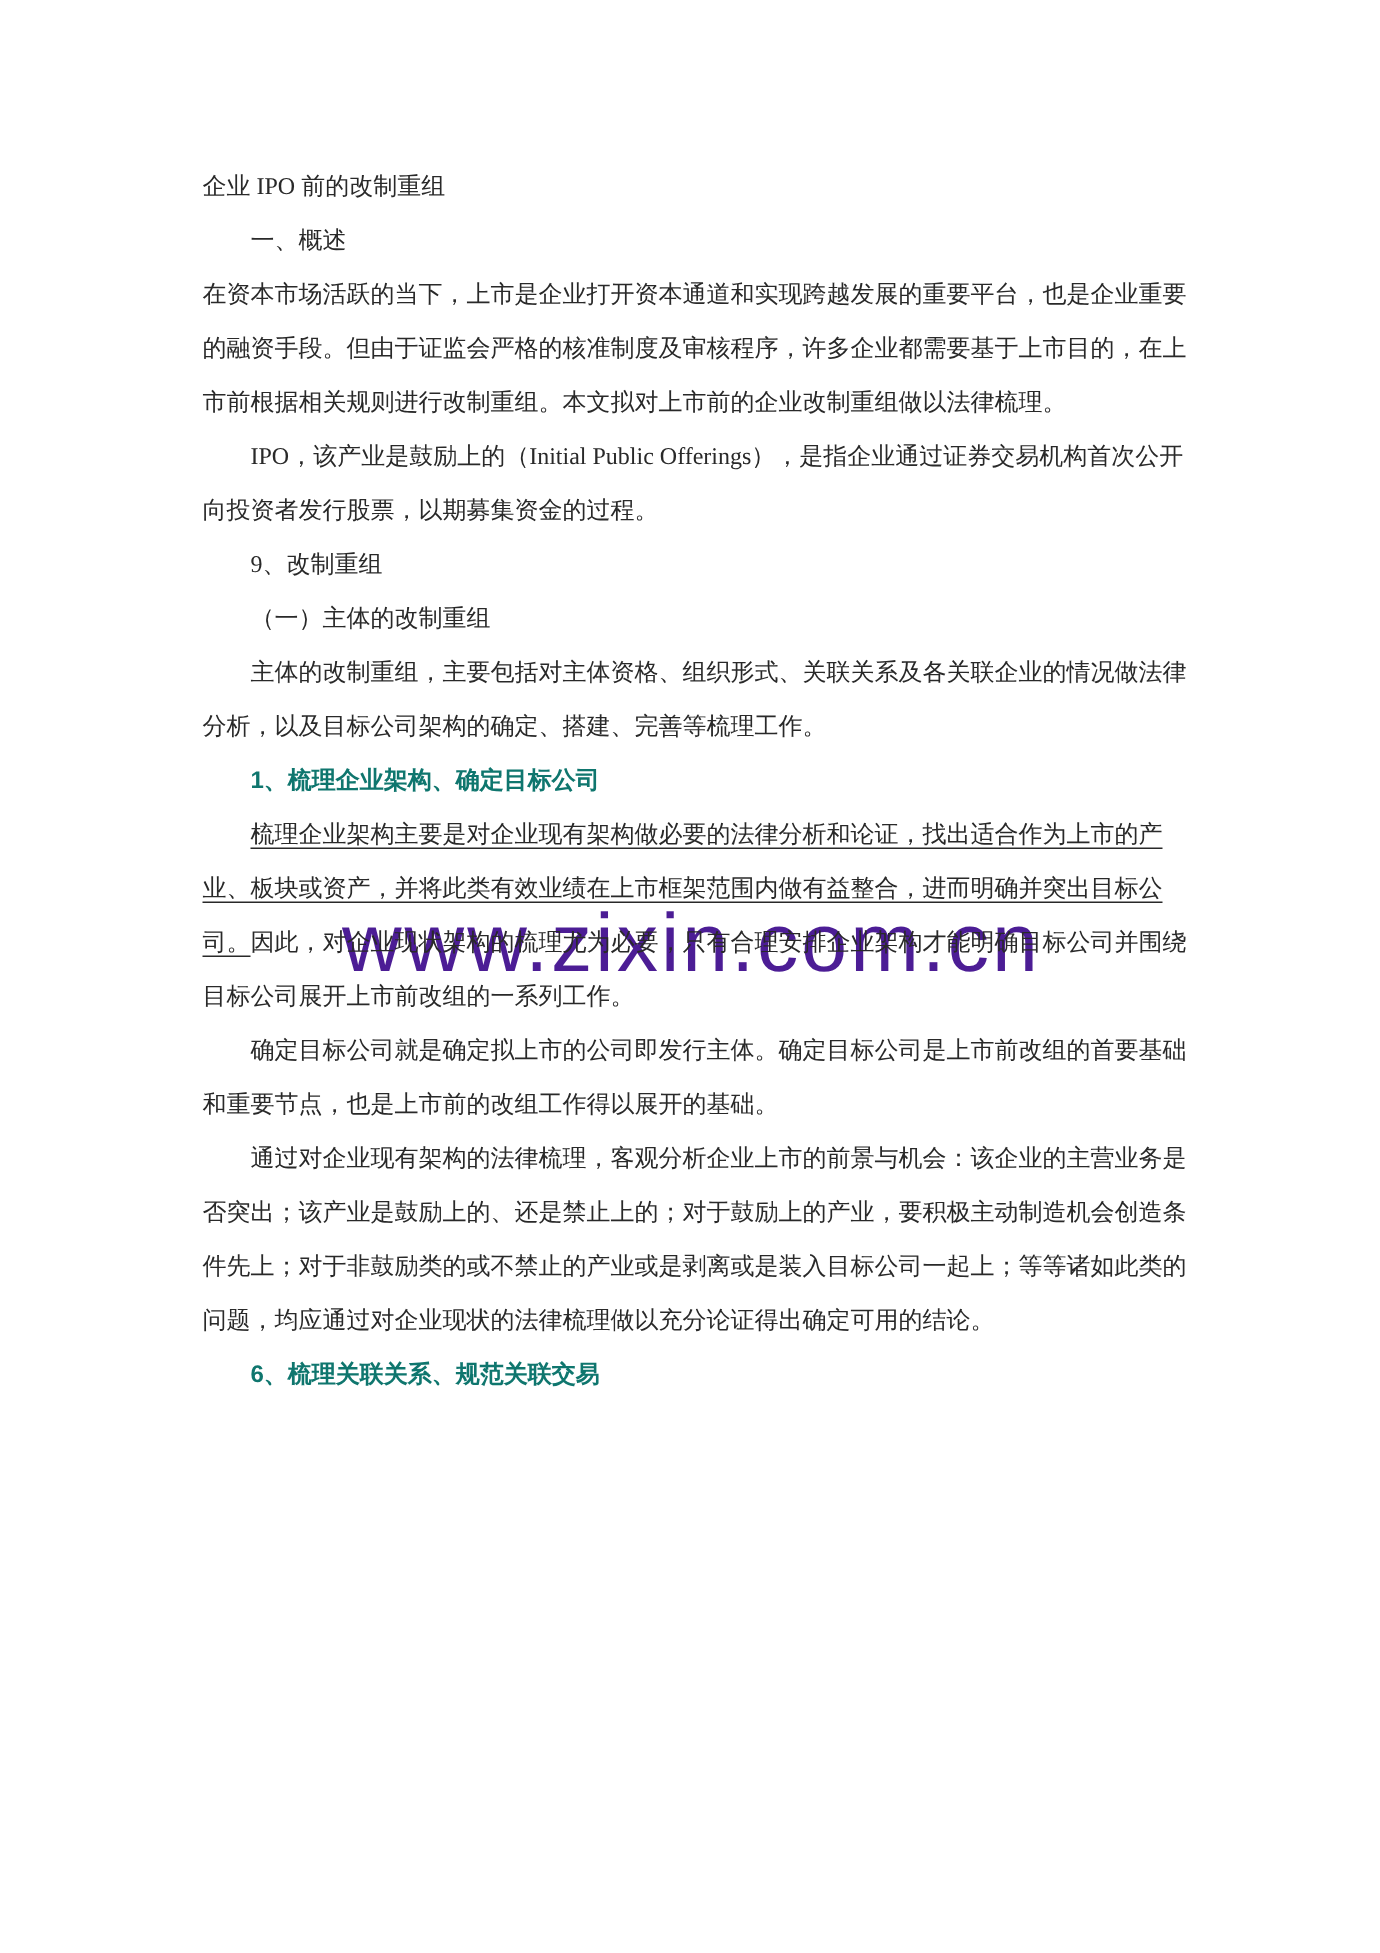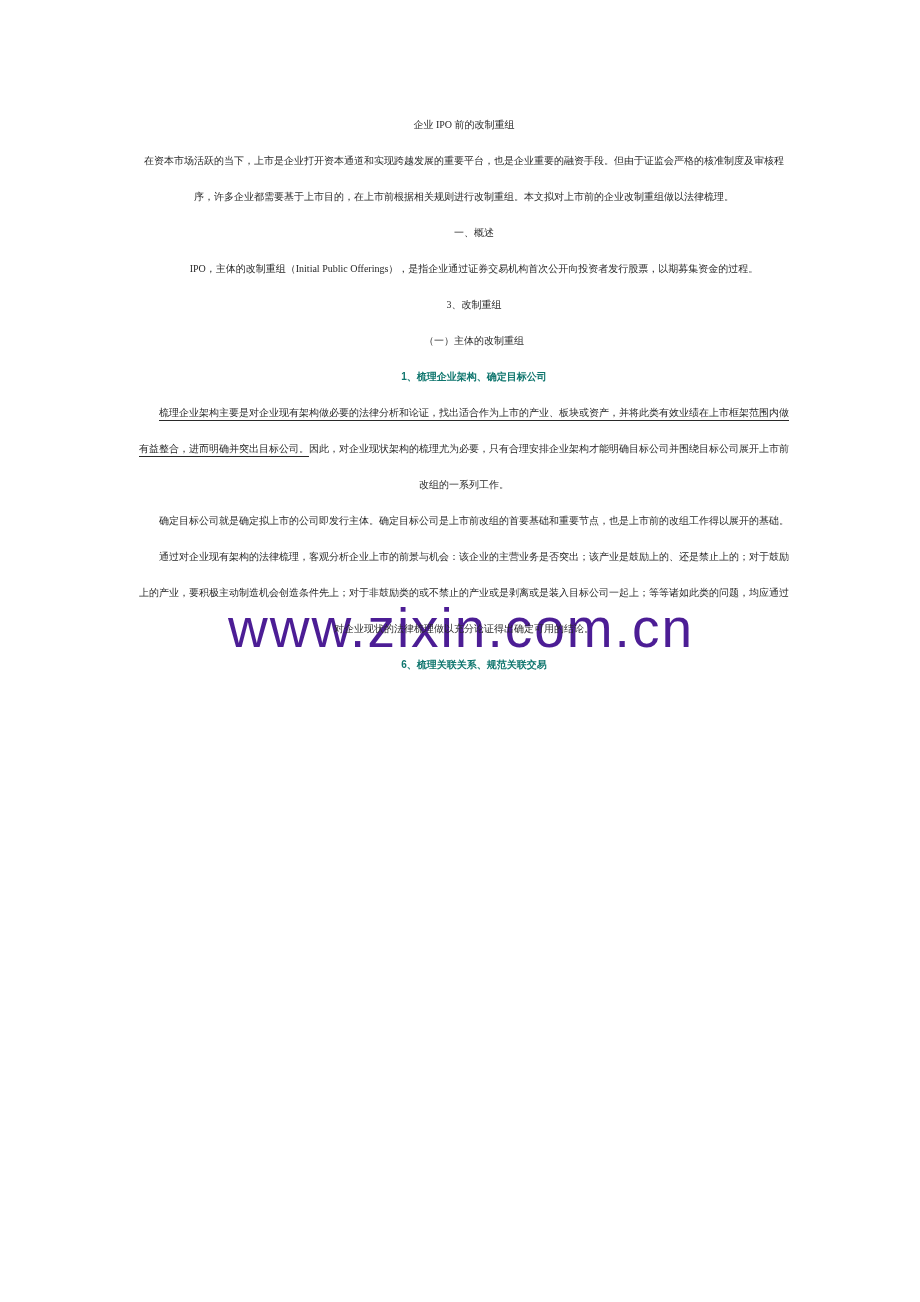--- a/index.html
+++ b/index.html
@@ -25,24 +25,23 @@
     letter-spacing: 2px;
     color: #4c1d95;
     white-space: nowrap;
     z-index: 0;
     user-select: none;
   }
   .content {
     position: relative;
     z-index: 1;
     padding: 107px 127px 0 135px;
-    font-size: 10px;
+    font-size: 16px;
     line-height: 36px;
     color: #292929;
-    text-align: center;
   }
   .doc-title {
     margin: 0 0 17px 0;
   }
   .para {
     margin: 0;
   }
   .indent {
     text-indent: 2em;
   }
@@ -63,34 +62,35 @@
 <body>
 
 <div class="page">
 
   <div class="watermark">www.zixin.com.cn</div>
 
   <div class="content">
 
     <p class="para doc-title">企业 IPO 前的改制重组</p>
 
+    <p class="para indent">一、概述</p>
+
     <p class="para">在资本市场活跃的当下，上市是企业打开资本通道和实现跨越发展的重要平台，也是企业重要的融资手段。但由于证监会严格的核准制度及审核程序，许多企业都需要基于上市目的，在上市前根据相关规则进行改制重组。本文拟对上市前的企业改制重组做以法律梳理。</p>
 
-    <p class="para indent">一、概述</p>
 
+    <p class="para indent">IPO，该产业是鼓励上的（Initial Public Offerings），是指企业通过证券交易机构首次公开向投资者发行股票，以期募集资金的过程。</p>
 
-    <p class="para indent">IPO，主体的改制重组（Initial Public Offerings），是指企业通过证券交易机构首次公开向投资者发行股票，以期募集资金的过程。</p>
-
-    <p class="para indent">3、改制重组</p>
+    <p class="para indent">9、改制重组</p>
 
 
 
 
     <p class="para indent">（一）主体的改制重组</p>
 
+    <p class="para indent">主体的改制重组，主要包括对主体资格、组织形式、关联关系及各关联企业的情况做法律分析，以及目标公司架构的确定、搭建、完善等梳理工作。</p>
 
     <p class="bold-heading">1、梳理企业架构、确定目标公司</p>
 
     <p class="para indent"><span class="underlined">梳理企业架构主要是对企业现有架构做必要的法律分析和论证，找出适合作为上市的产业、板块或资产，并将此类有效业绩在上市框架范围内做有益整合，进而明确并突出目标公司。</span><span>因此，对企业现状架构的梳理尤为必要，只有合理安排企业架构才能明确目标公司并围绕目标公司展开上市前改组的一系列工作。</span></p>
 
     <p class="para indent">确定目标公司就是确定拟上市的公司即发行主体。确定目标公司是上市前改组的首要基础和重要节点，也是上市前的改组工作得以展开的基础。</p>
 
     <p class="para indent">通过对企业现有架构的法律梳理，客观分析企业上市的前景与机会：该企业的主营业务是否突出；该产业是鼓励上的、还是禁止上的；对于鼓励上的产业，要积极主动制造机会创造条件先上；对于非鼓励类的或不禁止的产业或是剥离或是装入目标公司一起上；等等诸如此类的问题，均应通过对企业现状的法律梳理做以充分论证得出确定可用的结论。</p>
 
     <p class="bold-heading">6、梳理关联关系、规范关联交易</p>

